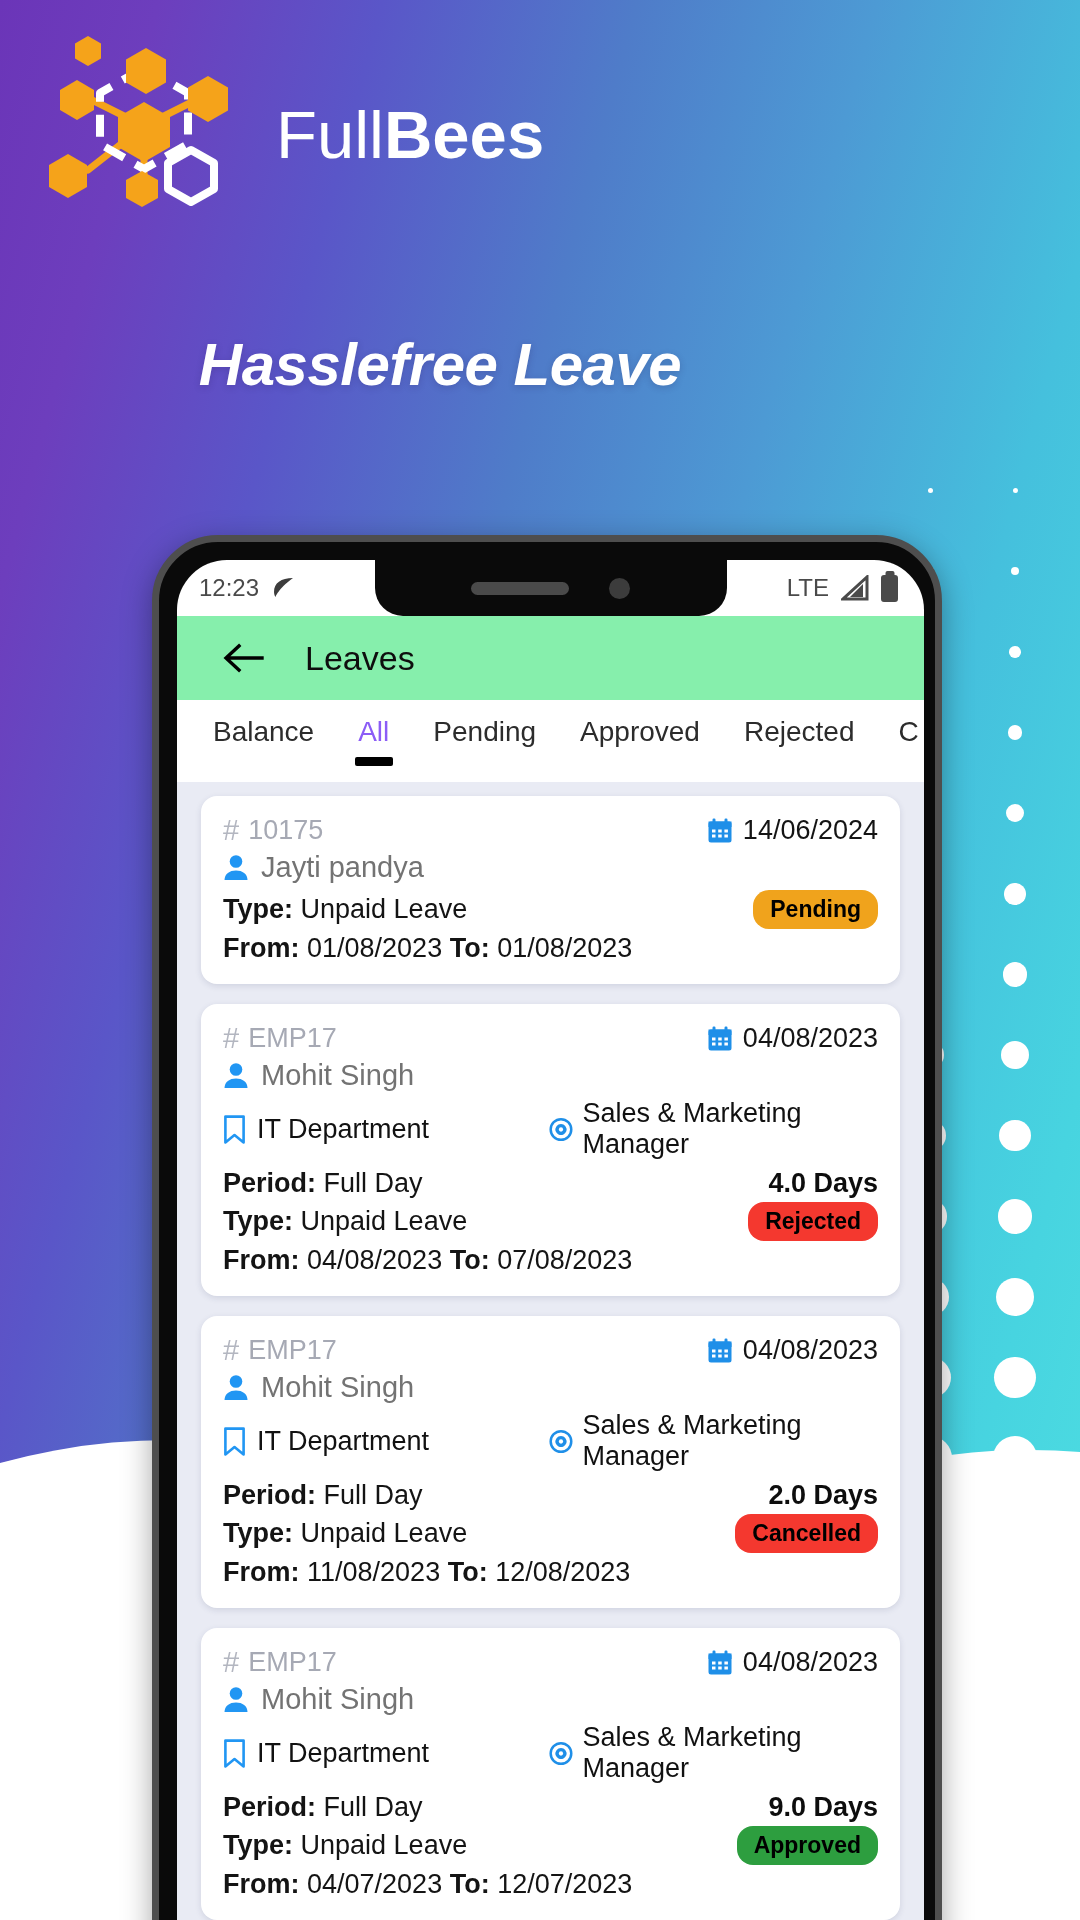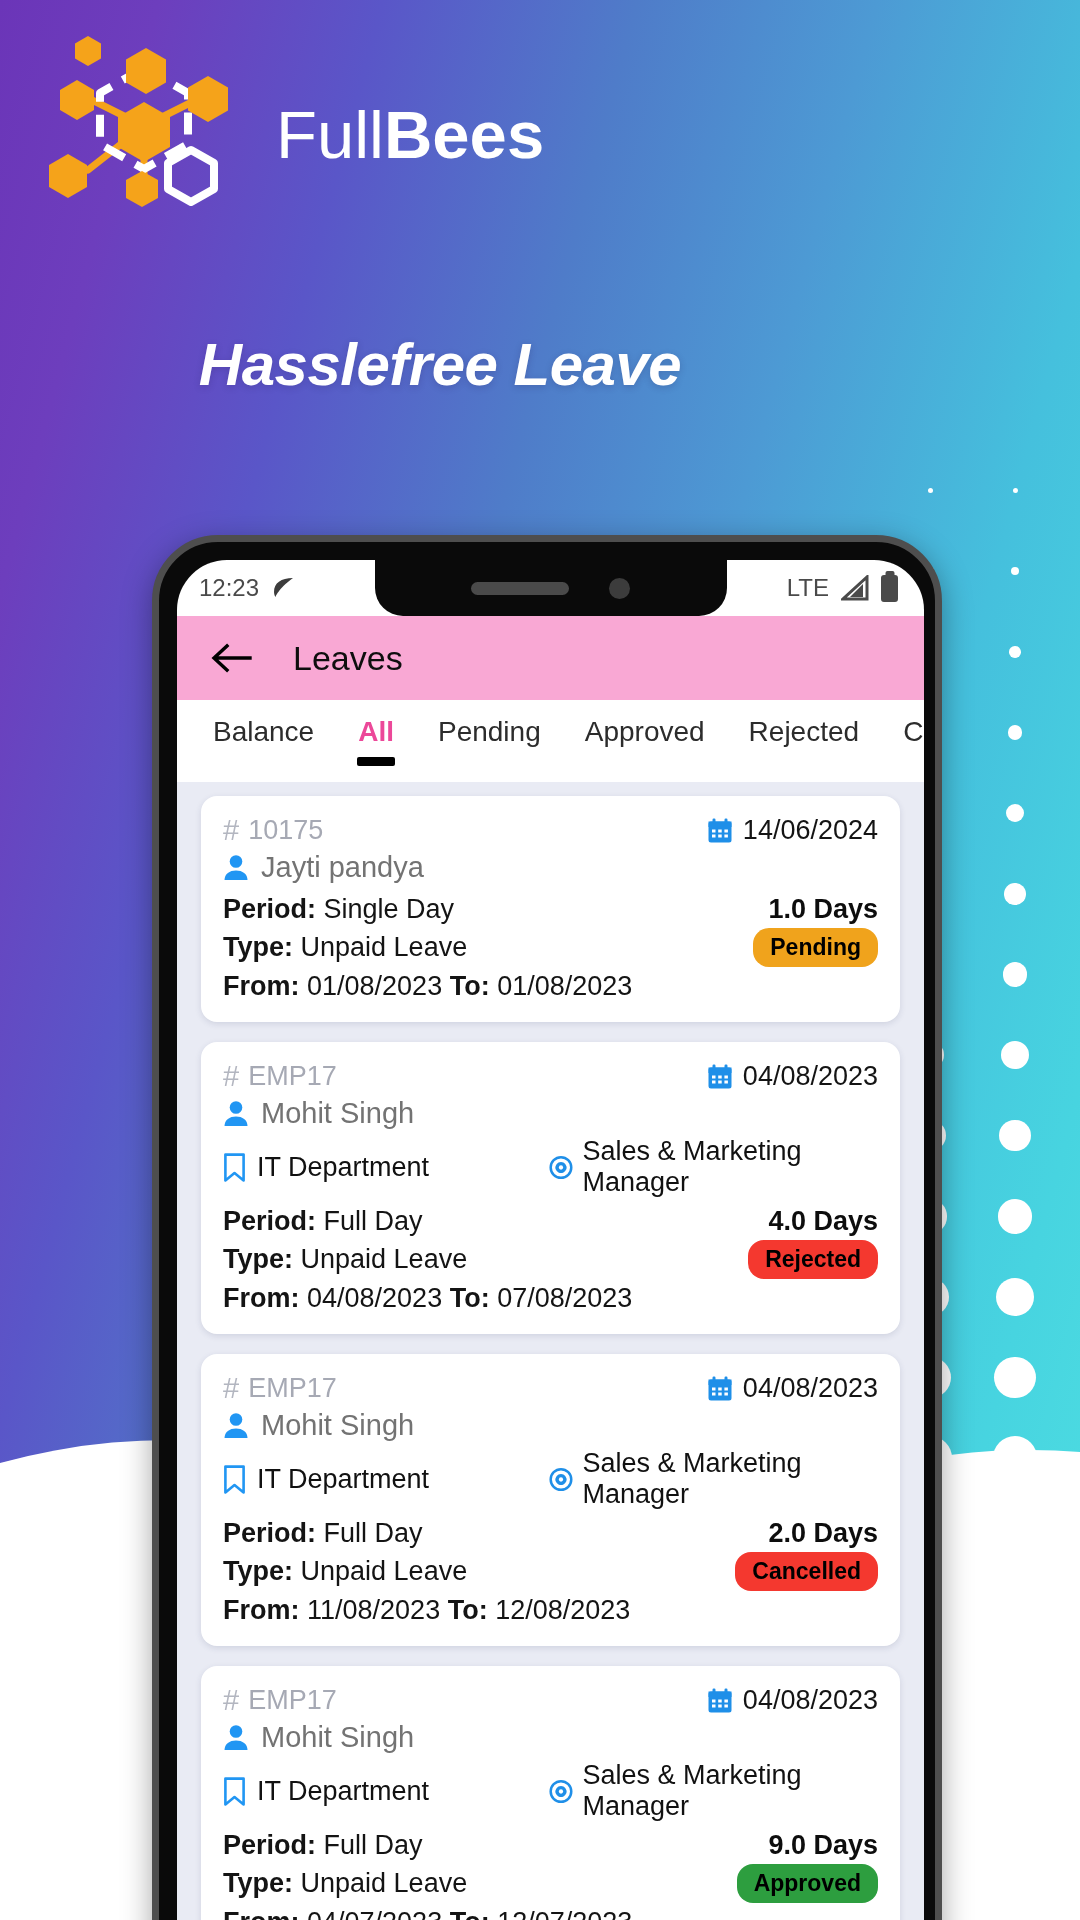--- a/index.html
+++ b/index.html
@@ -119,42 +119,42 @@
     background:#4a4a4a; position:relative;
   }
   .batt::before{
     content:""; position:absolute; left:50%; transform:translateX(-50%);
     top:-7px; width:9px; height:4px; background:#4a4a4a; border-radius:2px 2px 0 0;
   }
 
   
   #app-bar{
     height:84px; display:flex; align-items:center;
-    padding-left:28px; background:#f9a8d4;
+    padding-left:40px; background:#86efac;
   }
   #back-button{
     width:52px; height:52px; display:flex; align-items:center; justify-content:center;
     cursor:pointer;
   }
   #page-title{
     margin-left:36px; font-size:34px; color:#0e0e0e; font-weight:400;
   }
 
   
   #tab-bar{
     display:flex; align-items:center; gap:0;
     padding-left:14px; background:#ffffff;
     height:82px; overflow:hidden; white-space:nowrap;
   }
   .tab{
     position:relative; padding:0 22px 18px 22px;
     font-size:28px; color:#2c2c2c; cursor:pointer;
     display:inline-flex; flex-direction:column; align-items:center;
   }
-  .tab.active{ font-weight:700; color:#ec4899; }
+  .tab.active{ font-weight:400; color:#8b5cf6; }
   .tab .underline{
     position:absolute; left:50%; transform:translateX(-50%);
     bottom:0; width:38px; height:9px; background:#000; border-radius:2px;
     display:none;
   }
   .tab.active .underline{ display:block; }
 
   
   #leave-list{
     background:#e9ebf4;
@@ -364,27 +364,20 @@
       </div>
 
       <div class="employee-name">
         <svg width="26" height="27" viewBox="0 0 26 27">
     <circle cx="13" cy="7.5" r="6.3" fill="#2196f3"></circle>
     <path d="M1.5 26c0-6.3 5.1-9.6 11.5-9.6S24.5 19.7 24.5 26z" fill="#2196f3"></path>
   </svg>
         <span>Jayti pandya</span>
       </div>
 
-      <div class="detail-row">
-        <div class="detail-left">
-          <b>Period:</b>
-          <span>Single Day</span>
-        </div>
-        <div class="days-value">1.0 Days</div>
-      </div>
 
       <div class="detail-row">
         <div class="detail-left">
           <b>Type:</b>
           <span>Unpaid Leave</span>
         </div>
         <div class="status-chip chip-pending">Pending</div>
       </div>
 
       <div class="from-row">

